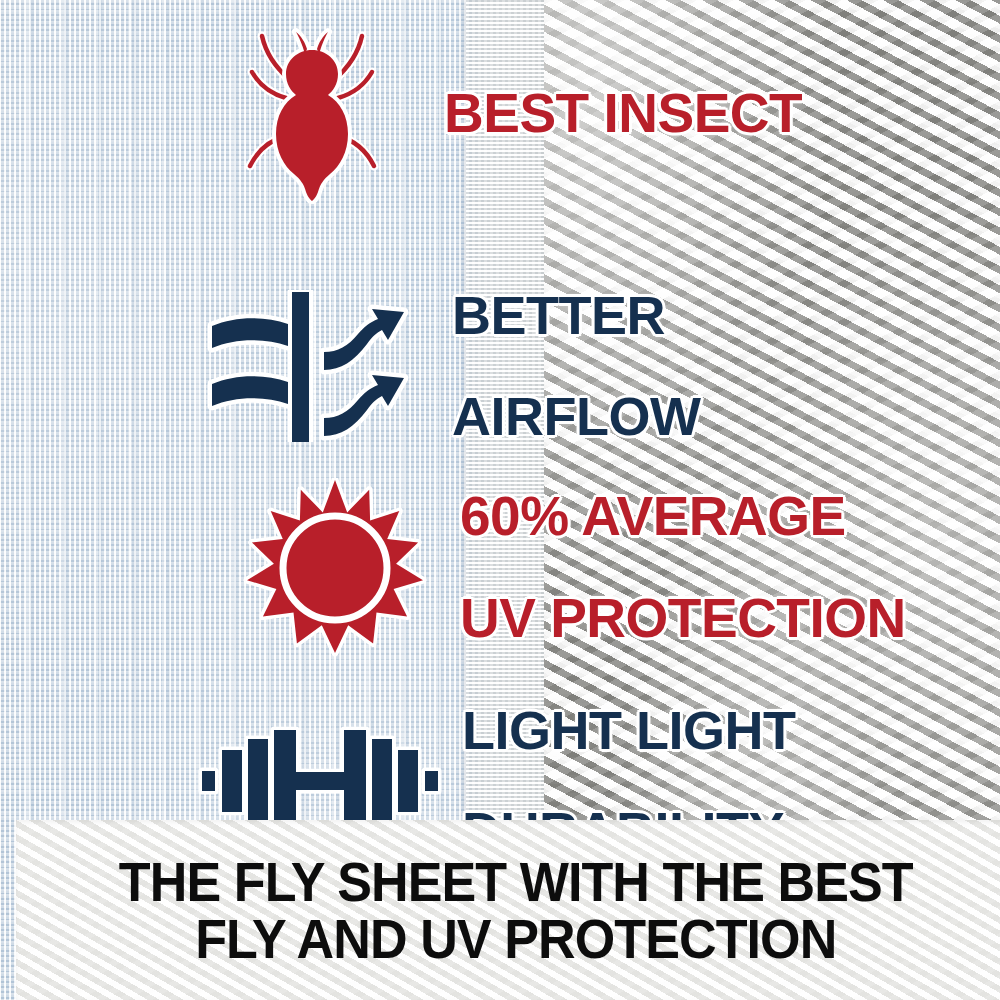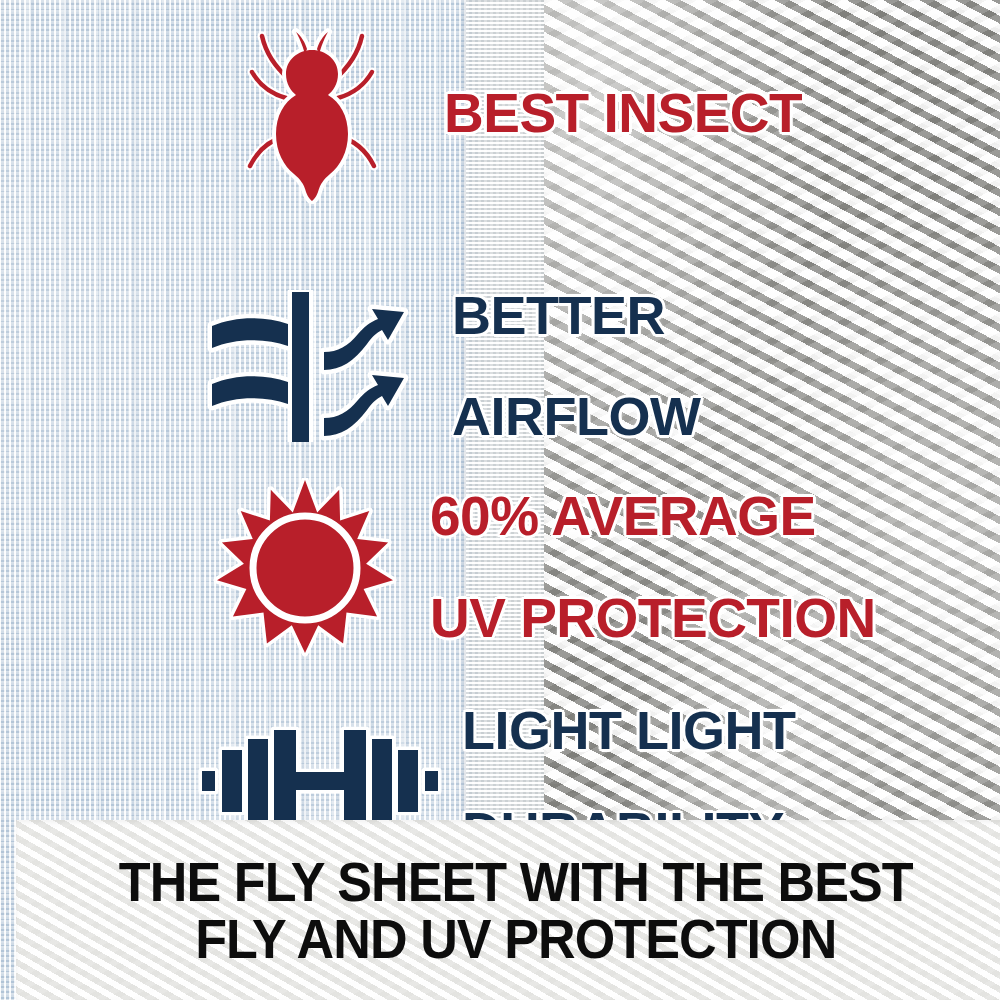--- a/index.html
+++ b/index.html
@@ -146,21 +146,21 @@
     text-shadow:
       -2.2px -2.2px 0 #fff,  2.2px -2.2px 0 #fff,
       -2.2px  2.2px 0 #fff,  2.2px  2.2px 0 #fff,
       -3px 0 0 #fff, 3px 0 0 #fff, 0 -3px 0 #fff, 0 3px 0 #fff,
        0 0 5px rgba(255,255,255,.95);
   }
 
   
   #row-insect  { left: 228px; top: 24px;  }
   #row-airflow { left: 206px; top: 240px; }
-  #row-uv      { left: 212px; top: 440px; }
+  #row-uv      { left: 222px; top: 440px; padding-left: 20px; }
   #row-light   { left: 196px; top: 655px; }
 
   #row-insect  .feature-icon { width: 168px; height: 180px; margin-right: 48px; }
   #row-airflow .feature-icon { width: 214px; height: 152px; margin-right: 32px; }
   #row-uv      .feature-icon { width: 186px; height: 180px; margin-right: 32px; }
   #row-light   .feature-icon { width: 248px; height: 110px; margin-right: 18px; }
 
   
   #banner {
     position: absolute;

